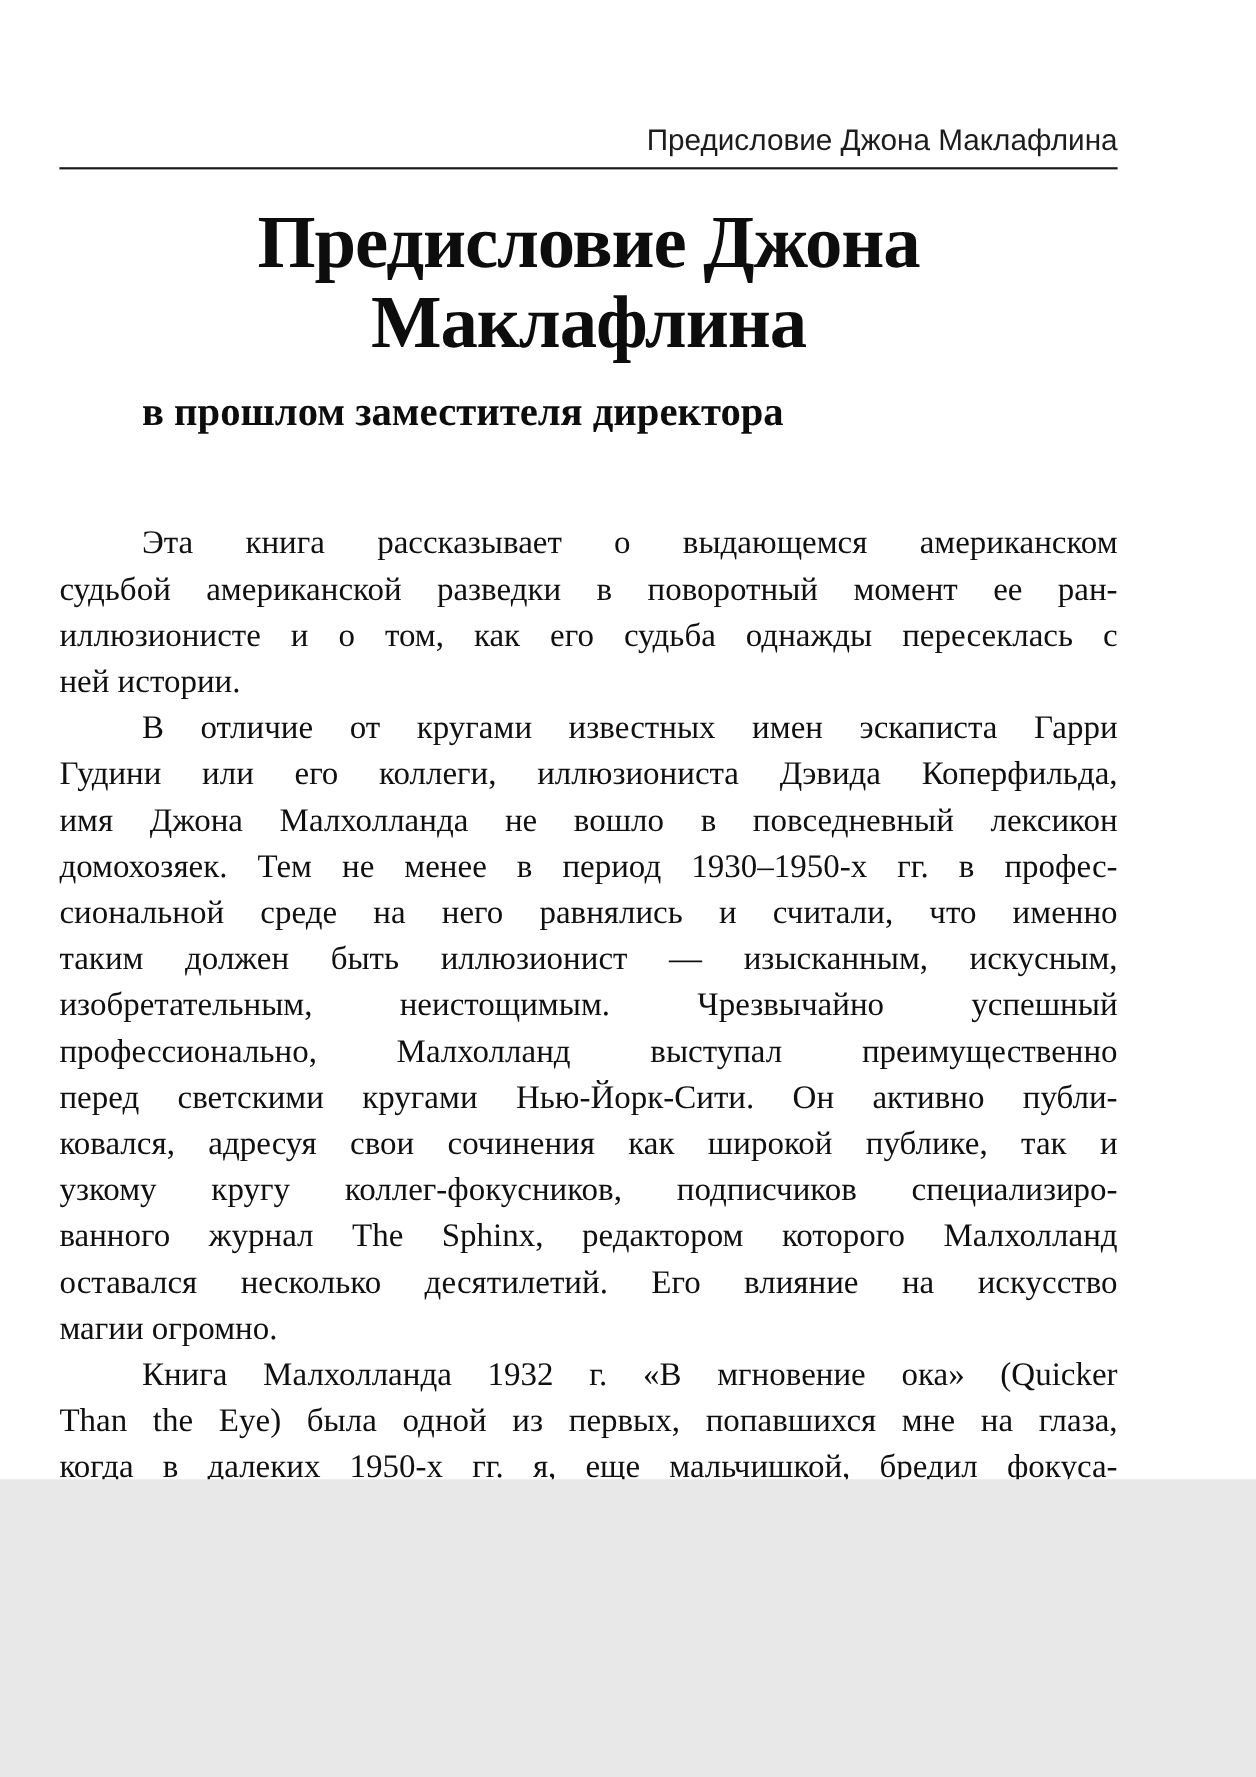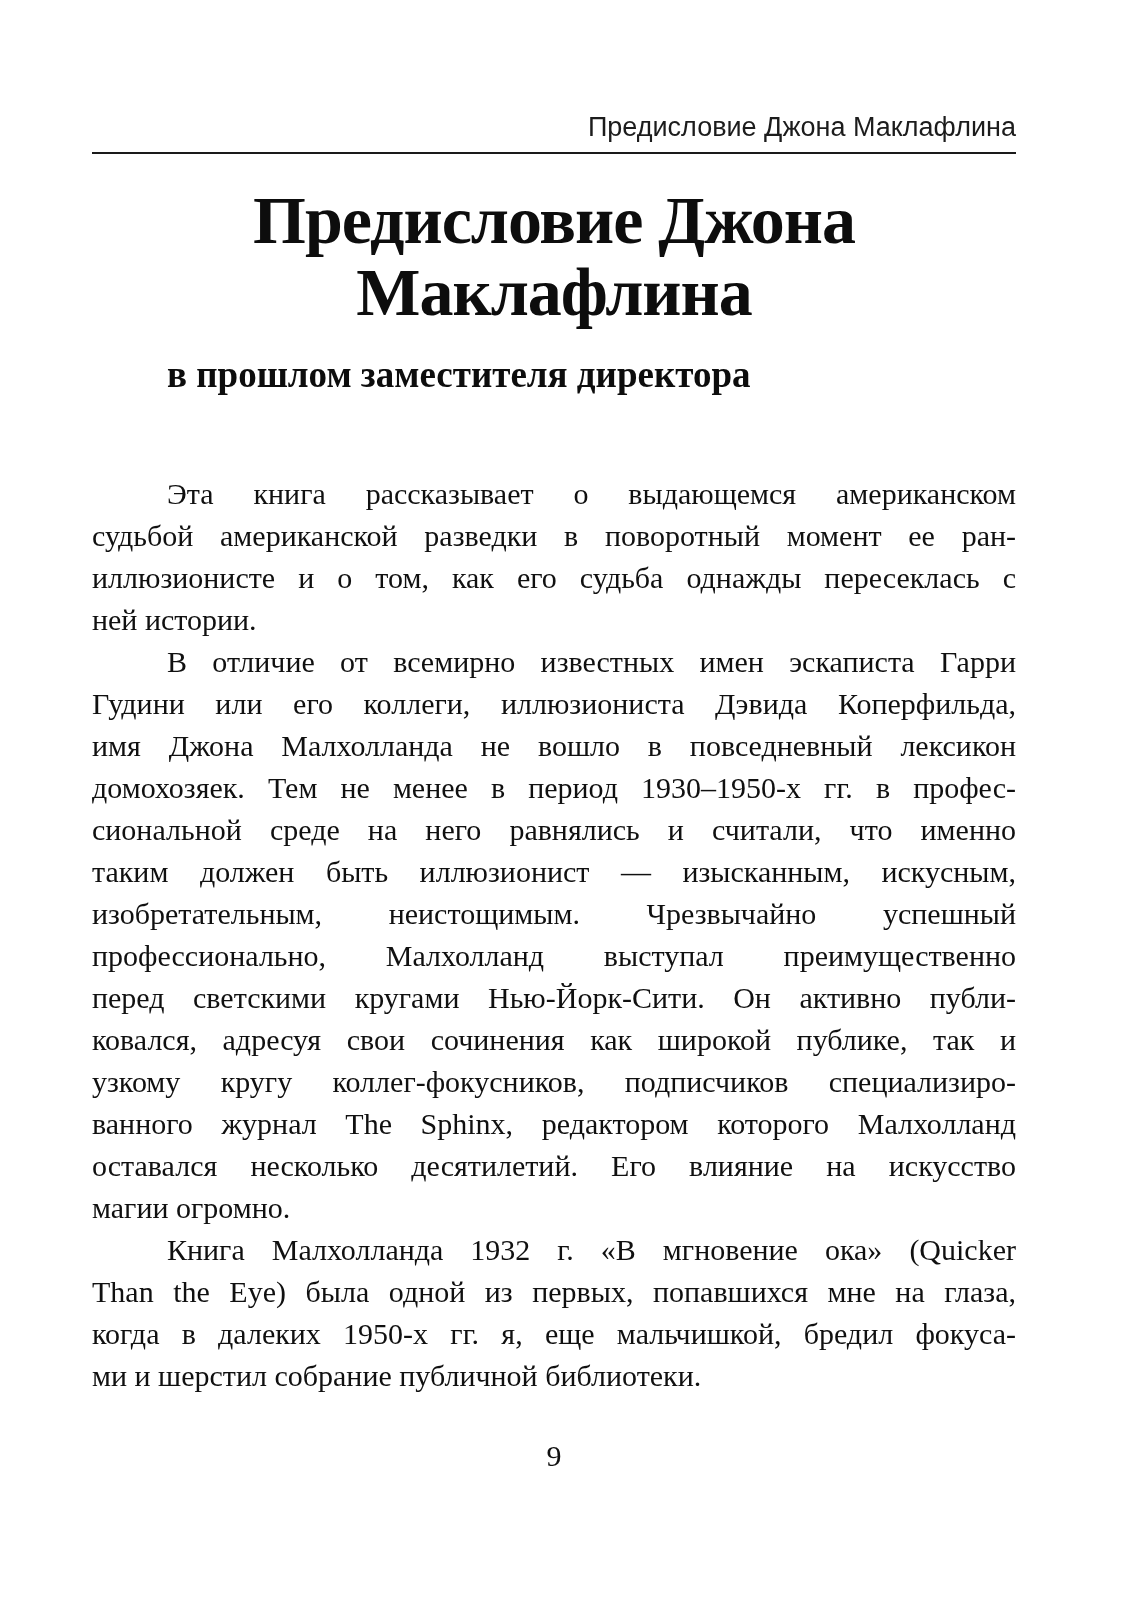--- a/index.html
+++ b/index.html
@@ -1,25 +1,25 @@
 <!DOCTYPE html>
 <html><head>
 <meta charset="utf-8">
 <style>
   * { margin: 0; padding: 0; box-sizing: border-box; }
   html, body { background: #e8e8e8; }
   .page {
     position: relative;
     width: 1142px;
-    height: 1615px;
+    height: 1345px;
     margin: 0 auto;
     background: #ffffff;
     color: #111111;
     font-family: "Liberation Serif", serif;
-    padding-left: 92px;
+    padding-left: 54px;
     padding-right: 126px;
     overflow: hidden;
   }
   .running-header {
     padding-top: 112px;
     text-align: right;
     font-family: "Liberation Sans", sans-serif;
     font-size: 27px;
     line-height: 30px;
     color: #1c1c1c;
@@ -93,21 +93,21 @@
     </h2>
 
   <main class="body-text">
       <div class="paragraph">
         <div class="body-line first">Эта книга рассказывает о выдающемся американском</div>
         <div class="body-line">судьбой американской разведки в поворотный момент ее ран-</div>
         <div class="body-line">иллюзионисте и о том, как его судьба однажды пересеклась с</div>
         <div class="body-line last">ней истории.</div>
       </div>
       <div class="paragraph">
-        <div class="body-line first">В отличие от всемирно известных имен эскаписта Гарри</div>
+        <div class="body-line first">В отличие от кругами известных имен эскаписта Гарри</div>
         <div class="body-line">Гудини или его коллеги, иллюзиониста Дэвида Коперфильда,</div>
         <div class="body-line">имя Джона Малхолланда не вошло в повседневный лексикон</div>
         <div class="body-line">домохозяек. Тем не менее в период 1930–1950-х гг. в профес-</div>
         <div class="body-line">сиональной среде на него равнялись и считали, что именно</div>
         <div class="body-line">таким должен быть иллюзионист — изысканным, искусным,</div>
         <div class="body-line">изобретательным, неистощимым. Чрезвычайно успешный</div>
         <div class="body-line">профессионально, Малхолланд выступал преимущественно</div>
         <div class="body-line">перед светскими кругами Нью-Йорк-Сити. Он активно публи-</div>
         <div class="body-line">ковался, адресуя свои сочинения как широкой публике, так и</div>
         <div class="body-line">узкому кругу коллег-фокусников, подписчиков специализиро-</div>

